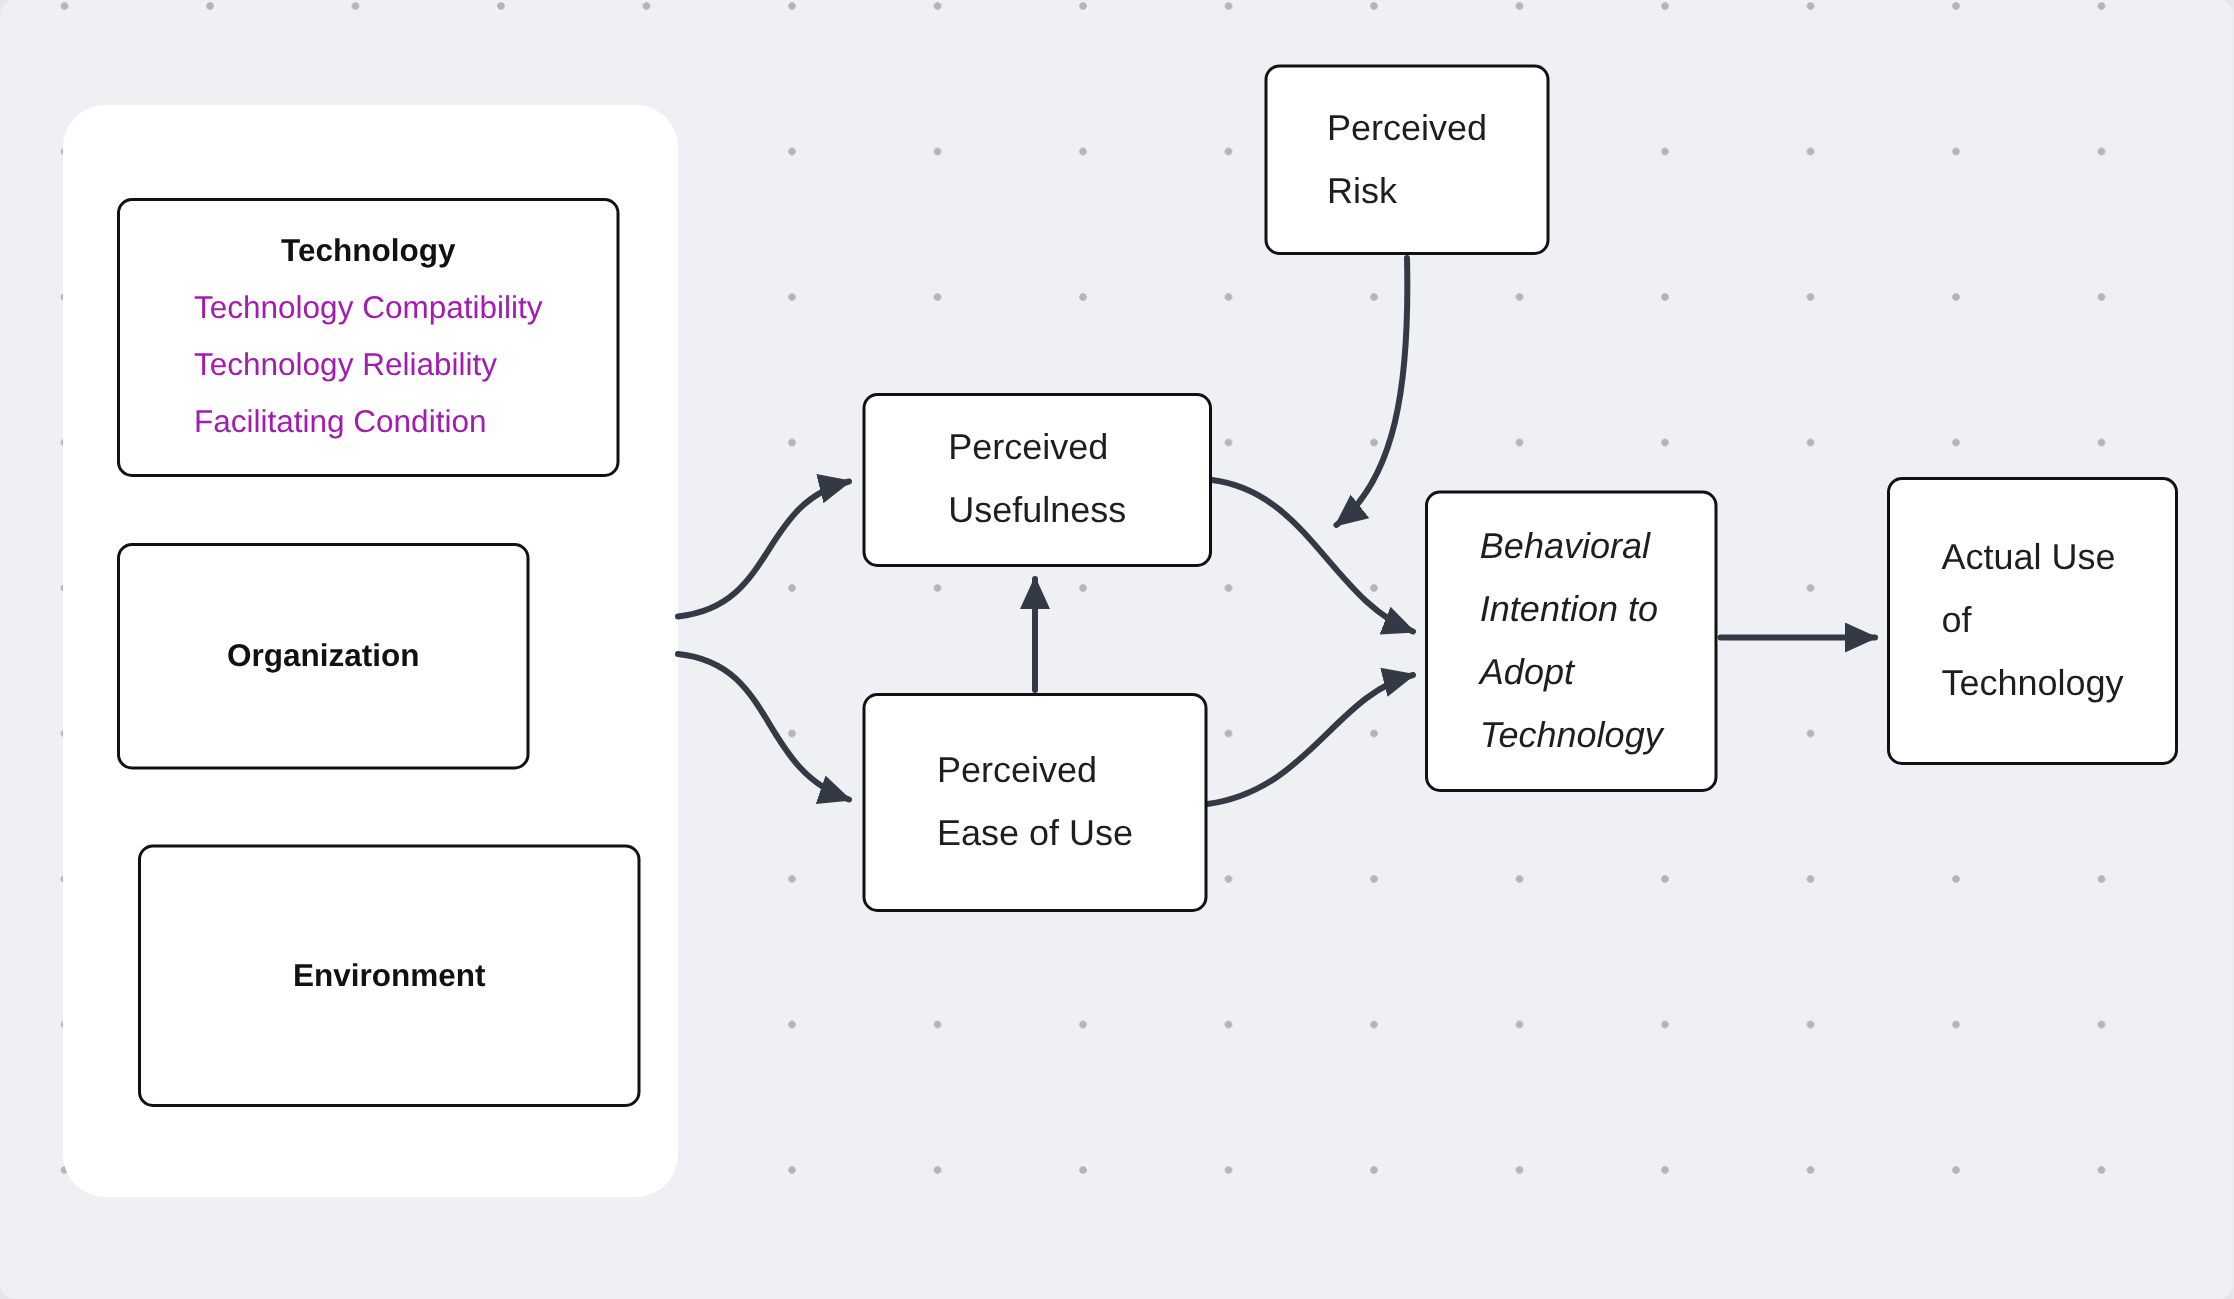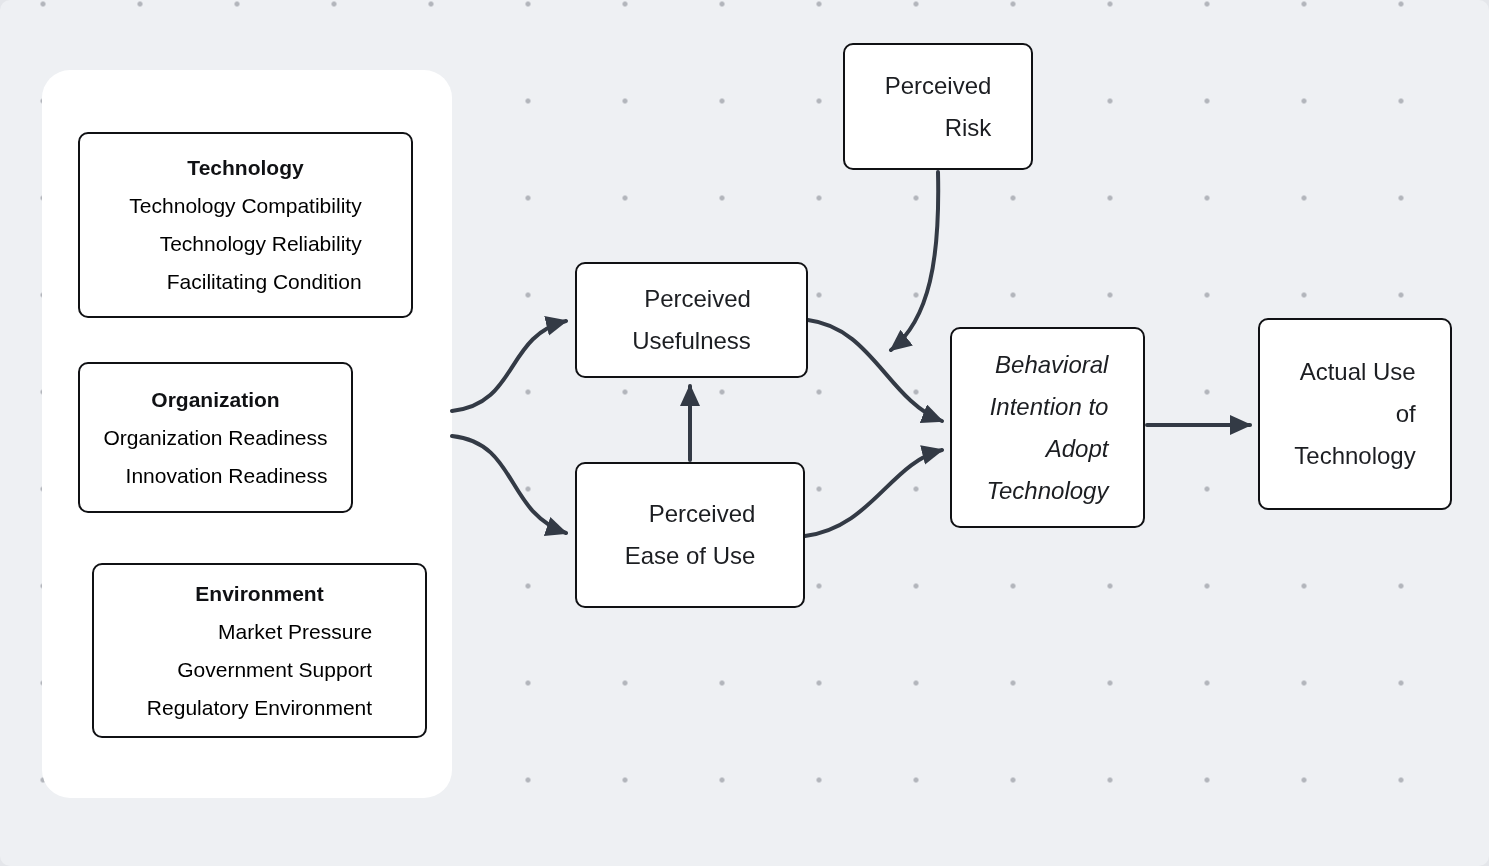--- a/index.html
+++ b/index.html
@@ -38,35 +38,35 @@
   .node {
     position: absolute;
     box-sizing: border-box;
     background: #ffffff;
     border: 2.5px solid #101114;
     border-radius: 10px;
     display: flex;
     flex-direction: column;
     align-items: center;
     justify-content: center;
-    text-align: right;
+    text-align: left;
     color: #1c1e22;
   }
   .toe-node {
     font-size: 21px;
     line-height: 38px;
     padding: 8px 6px;
   }
   .toe-node .toe-title {
     font-weight: 700;
     color: #101114;
   }
   .toe-node .toe-items {
     white-space: pre-line;
-    color: #000000;
+    color: #a21caf;
   }
   .flow-node {
     font-size: 24px;
     line-height: 42px;
     white-space: pre-line;
   }
   #node-technology   { left: 78px;  top: 132px; width: 335px; height: 186px; }
   #node-organization { left: 78px;  top: 362px; width: 275px; height: 151px; }
   #node-environment  { left: 78px;  top: 563px; width: 335px; height: 175px; margin-left: 14px; }
   #node-perceived-risk        { left: 843px;  top: 43px;  width: 190px; height: 127px; }
@@ -105,29 +105,24 @@
 
   <div class="node toe-node" id="node-technology">
     <div class="toe-title">Technology</div>
     <div class="toe-items">Technology Compatibility
 Technology Reliability
 Facilitating Condition</div>
   </div>
 
   <div class="node toe-node" id="node-organization">
     <div class="toe-title">Organization</div>
-    <div class="toe-items">Organization Readiness
-Innovation Readiness</div>
   </div>
 
   <div class="node toe-node" id="node-environment">
     <div class="toe-title">Environment</div>
-    <div class="toe-items">Market Pressure
-Government Support
-Regulatory Environment</div>
   </div>
 
   <div class="node flow-node" id="node-perceived-risk">
     <div>Perceived
 Risk</div>
   </div>
 
   <div class="node flow-node" id="node-perceived-usefulness">
     <div>Perceived
 Usefulness</div>

